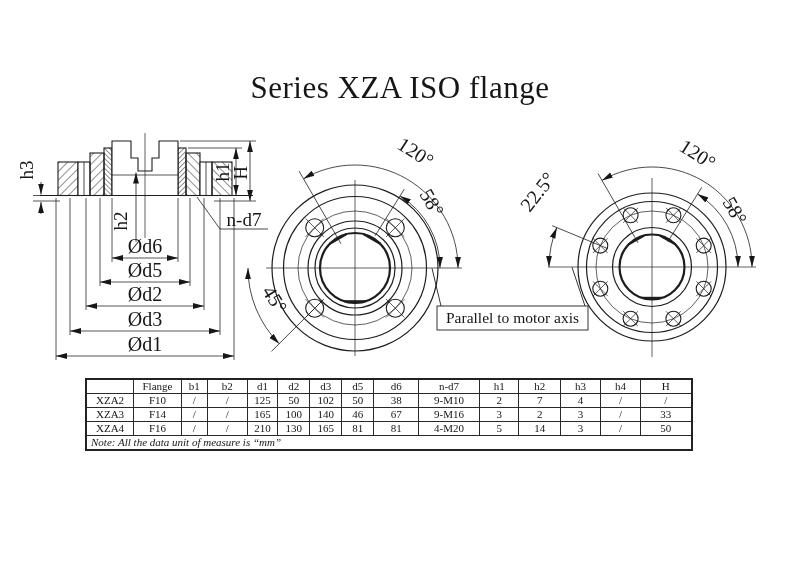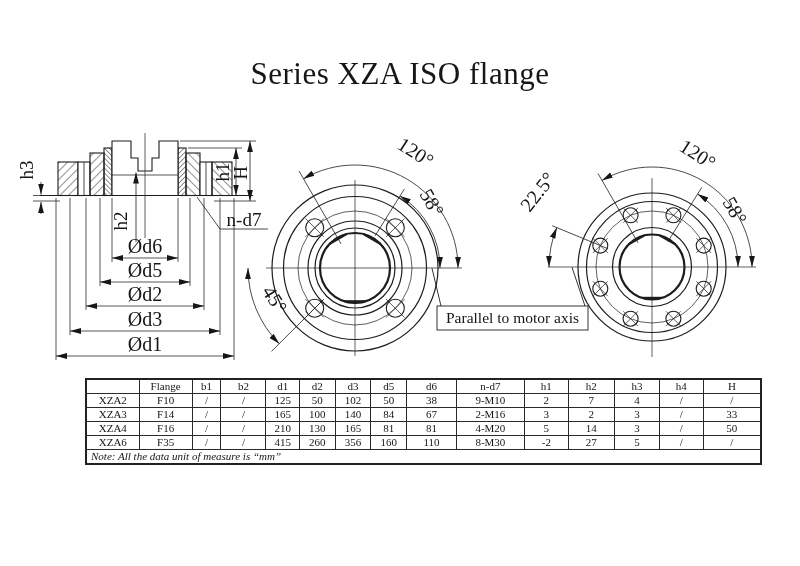--- a/index.html
+++ b/index.html
@@ -1,23 +1,23 @@
 <!DOCTYPE html>
 <html><head>
 <meta charset="utf-8">
 <style>
   html,body{margin:0;padding:0;background:#ffffff;}
   .page{position:relative;width:800px;height:566px;background:#ffffff;overflow:hidden;
         font-family:"Liberation Serif",serif;color:#161616;}
-  .title{position:absolute;top:56px;left:0;width:100%;text-align:center;
+  .title{position:absolute;top:70px;left:0;width:100%;text-align:center;
          font-size:31px;font-weight:normal;letter-spacing:.5px;}
   svg.drawing{position:absolute;top:0;left:0;}
   svg text{font-family:"Liberation Serif",serif;fill:#161616;}
   .t19{font-size:19px;} .t20{font-size:20px;} .t15{font-size:15.5px;}
-  .spec-table{position:absolute;left:85px;top:378px;width:677px;border-collapse:collapse;
+  .spec-table{position:absolute;left:85px;top:378px;width:608px;border-collapse:collapse;
               table-layout:fixed;font-size:11px;border:2px solid #222;}
   .spec-table th,.spec-table td{border:1px solid #2a2a2a;text-align:center;
               padding:0;height:13px;font-weight:normal;line-height:13px;overflow:hidden;}
   .spec-table td.note{ text-align:left;padding-left:4px;font-style:italic;}
 </style>
 </head>
 <body>
 
 <div class="page">
 
@@ -276,23 +276,23 @@
         </tr>
 
         <tr>
           <td>XZA3</td>
           <td>F14</td>
           <td>/</td>
           <td>/</td>
           <td>165</td>
           <td>100</td>
           <td>140</td>
-          <td>84</td>
+          <td>46</td>
           <td>67</td>
-          <td>2-M16</td>
+          <td>9-M16</td>
           <td>3</td>
           <td>2</td>
           <td>3</td>
           <td>/</td>
           <td>33</td>
         </tr>
 
         <tr>
           <td>XZA4</td>
           <td>F16</td>
@@ -305,37 +305,20 @@
           <td>81</td>
           <td>4-M20</td>
           <td>5</td>
           <td>14</td>
           <td>3</td>
           <td>/</td>
           <td>50</td>
         </tr>
 
 
-        <tr>
-          <td>XZA6</td>
-          <td>F35</td>
-          <td>/</td>
-          <td>/</td>
-          <td>415</td>
-          <td>260</td>
-          <td>356</td>
-          <td>160</td>
-          <td>110</td>
-          <td>8-M30</td>
-          <td>-2</td>
-          <td>27</td>
-          <td>5</td>
-          <td>/</td>
-          <td>/</td>
-        </tr>
       </tbody>
     <tfoot>
       <tr>
         <td class="note" colspan="15">Note: All the data unit of measure is “mm”</td>
       </tr>
     </tfoot>
   </table>
 </div>
 
 </body></html>

